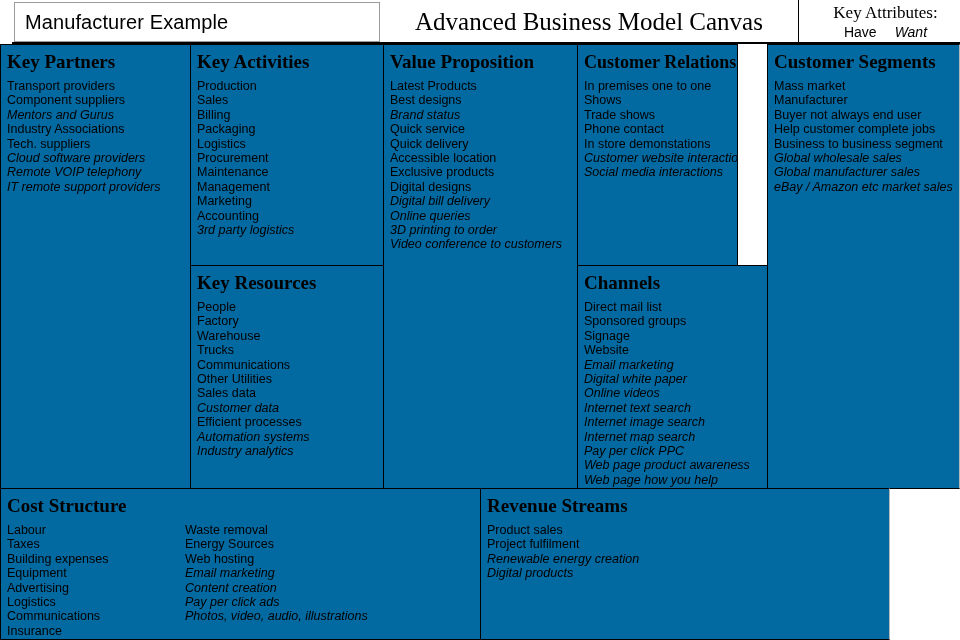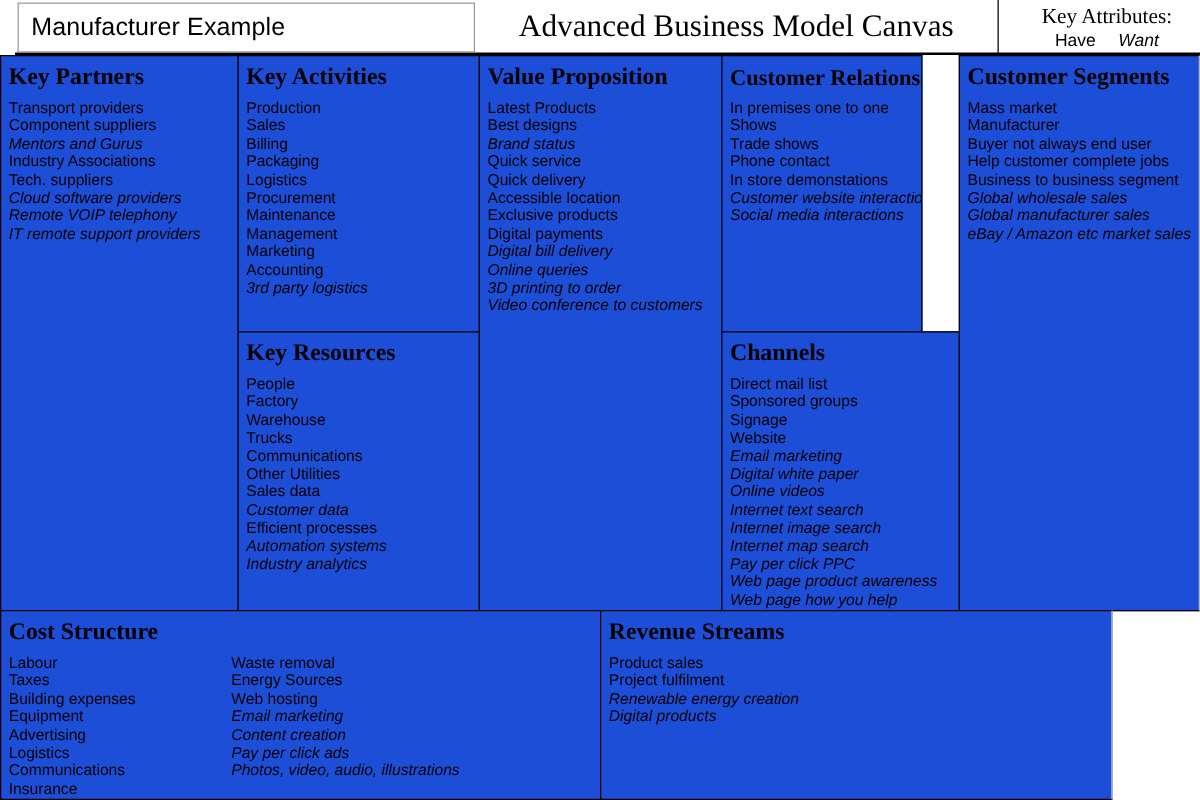--- a/index.html
+++ b/index.html
@@ -87,21 +87,21 @@
     line-height: 18px;
     margin-top: 1px;
   }
   .legend-have { font-style: normal; }
   .legend-want { font-style: italic; }
 
   
   .panel {
     position: absolute;
     box-sizing: border-box;
-    background: #1d4ed8;
+    background: #0369a1;
     border: 1px solid #000;
     overflow: hidden;
   }
   .panel-title {
     font-family: "Liberation Serif", serif;
     font-size: 19px;
     font-weight: bold;
     line-height: 22px;
     margin: 6px 0 6px 6px;
     white-space: nowrap;
@@ -219,21 +219,21 @@
   <div class="panel" id="panel-value-proposition">
     <div class="panel-title">Value Proposition</div>
     <ul class="items">
         <li>Latest Products</li>
         <li>Best designs</li>
         <li class="want">Brand status</li>
         <li>Quick service</li>
         <li>Quick delivery</li>
         <li>Accessible location</li>
         <li>Exclusive products</li>
-        <li>Digital payments</li>
+        <li>Digital designs</li>
         <li class="want">Digital bill delivery</li>
         <li class="want">Online queries</li>
         <li class="want">3D printing to order</li>
         <li class="want">Video conference to customers</li>
       </ul>
   </div>
 
   <div class="panel" id="panel-cust-rel">
     <div class="panel-title small">Customer Relationships</div>
     <ul class="items">

